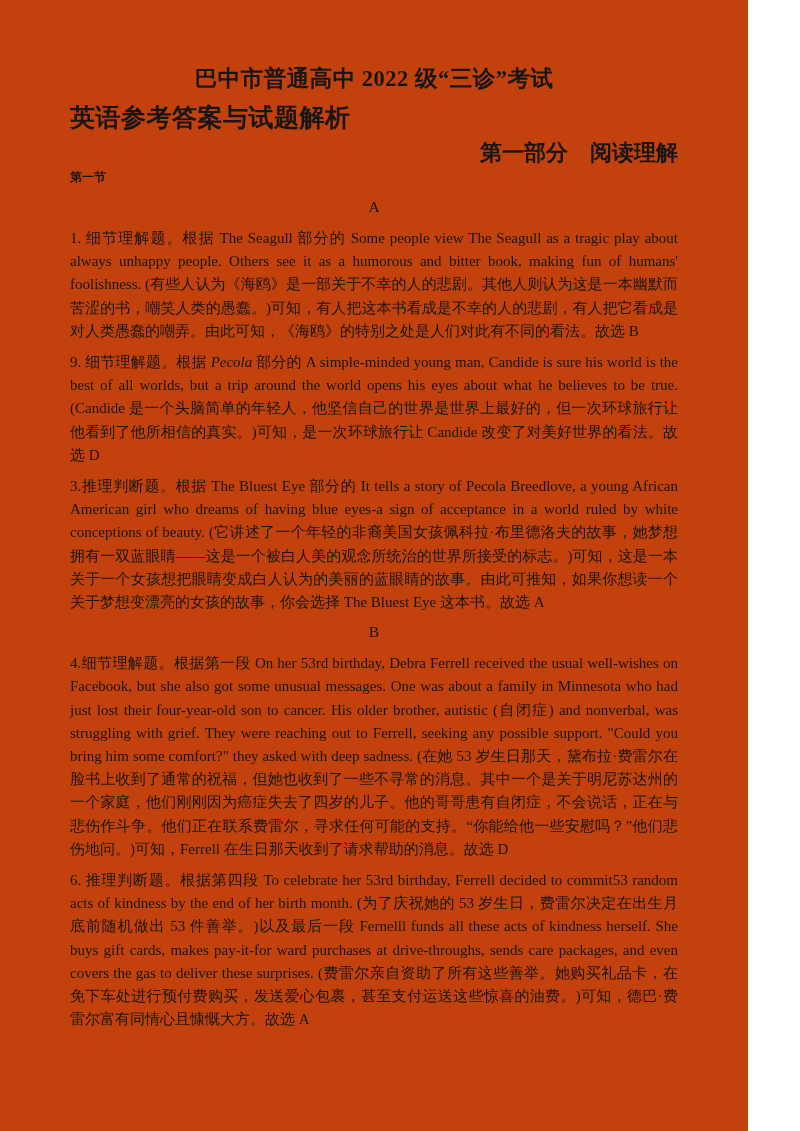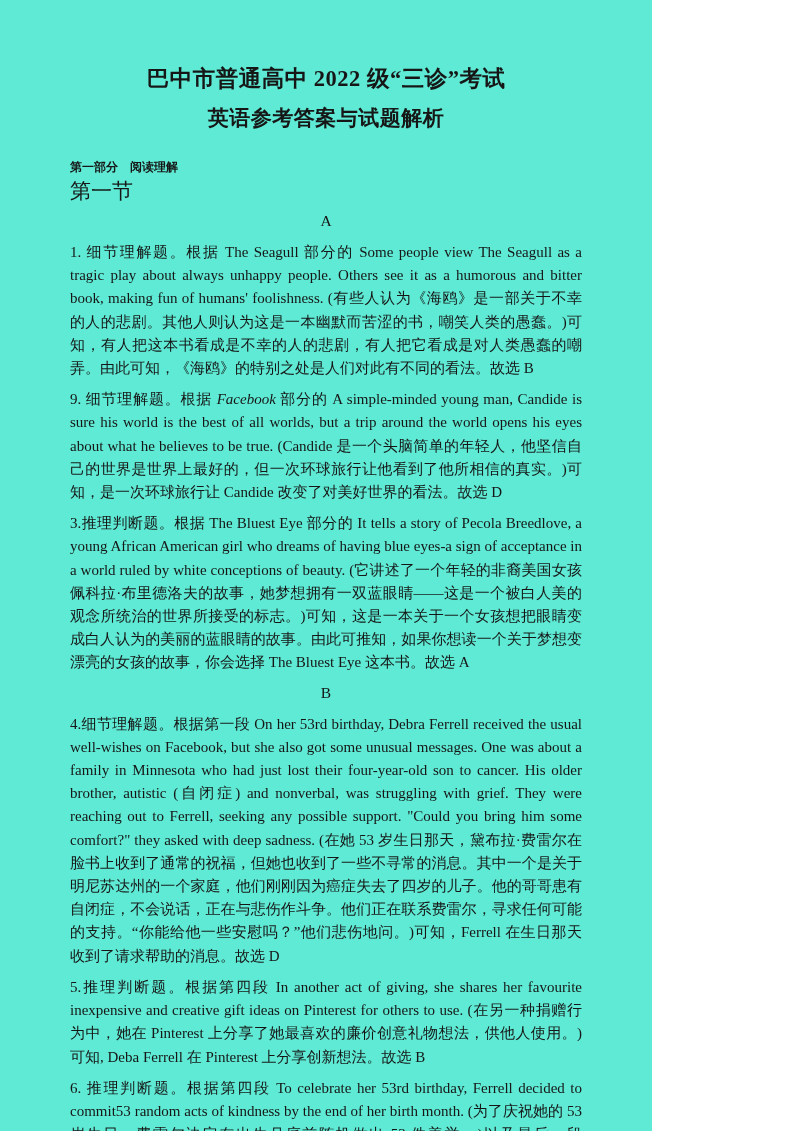--- a/index.html
+++ b/index.html
@@ -9,50 +9,51 @@
     color: #161616;
   }
   body {
     width: 800px;
     height: 1131px;
     overflow: hidden;
     font-family: "Liberation Serif", "DejaVu Serif", serif;
   }
   .page {
     box-sizing: border-box;
-    width: 652px;
+    width: 748px;
     height: 1131px;
     padding: 64px 70px 40px 70px;
-    background: #5eead4;
+    background: #c2410c;
   }
   .doc-title {
     margin: 0;
     font-size: 22.5px;
     font-weight: bold;
     text-align: center;
     line-height: 30px;
     letter-spacing: 0.5px;
   }
   .doc-subtitle {
     margin: 10px 0 0 0;
-    font-size: 21px;
+    font-size: 25px;
     font-weight: bold;
-    text-align: center;
+    text-align: left;
     line-height: 28px;
     letter-spacing: 0.5px;
   }
   .part-heading {
-    margin-top: 23px;
+    margin-top: 9px;
+    font-size: 22px;
+    font-weight: bold;
+    line-height: 24px;
+    text-align: right;
+  }
+  .section-heading {
     font-size: 12px;
     font-weight: bold;
-    line-height: 24px;
-  }
-  .section-heading {
-    font-size: 21px;
-    font-weight: normal;
     line-height: 24px;
   }
   .passage-label {
     margin-top: 6px;
     font-size: 15.5px;
     text-align: center;
     line-height: 24px;
   }
   .answer-paragraph {
     margin: 8px 0 0 0;
@@ -68,20 +69,19 @@
 <body>
 
 <main class="page">
   <h1 class="doc-title">巴中市普通高中 2022 级“三诊”考试</h1>
   <h2 class="doc-subtitle">英语参考答案与试题解析</h2>
   <div class="part-heading">第一部分　阅读理解</div>
   <div class="section-heading">第一节</div>
   <div>
       <div class="passage-label">A</div>
       <p class="answer-paragraph"><span>1. 细节理解题。根据 The Seagull 部分的 Some people view The Seagull as a tragic play about always unhappy people. Others see it as a humorous and bitter book, making fun of humans' foolishness. (有些人认为《海鸥》是一部关于不幸的人的悲剧。其他人则认为这是一本幽默而苦涩的书，嘲笑人类的愚蠢。)可知，有人把这本书看成是不幸的人的悲剧，有人把它看成是对人类愚蠢的嘲弄。由此可知，《海鸥》的特别之处是人们对此有不同的看法。故选 B</span></p>
-      <p class="answer-paragraph"><span>9. 细节理解题。根据 </span><span class="italic">Facebook</span><span> 部分的 A simple-minded young man, Candide is sure his world is the best of all worlds, but a trip around the world opens his eyes about what he believes to be true. (Candide 是一个头脑简单的年轻人，他坚信自己的世界是世界上最好的，但一次环球旅行让他看到了他所相信的真实。)可知，是一次环球旅行让 Candide 改变了对美好世界的看法。故选 D</span></p>
+      <p class="answer-paragraph"><span>9. 细节理解题。根据 </span><span class="italic">Pecola</span><span> 部分的 A simple-minded young man, Candide is sure his world is the best of all worlds, but a trip around the world opens his eyes about what he believes to be true. (Candide 是一个头脑简单的年轻人，他坚信自己的世界是世界上最好的，但一次环球旅行让他看到了他所相信的真实。)可知，是一次环球旅行让 Candide 改变了对美好世界的看法。故选 D</span></p>
       <p class="answer-paragraph"><span>3.推理判断题。根据 The Bluest Eye 部分的 It tells a story of Pecola Breedlove, a young African American girl who dreams of having blue eyes-a sign of acceptance in a world ruled by white conceptions of beauty. (它讲述了一个年轻的非裔美国女孩佩科拉·布里德洛夫的故事，她梦想拥有一双蓝眼睛——这是一个被白人美的观念所统治的世界所接受的标志。)可知，这是一本关于一个女孩想把眼睛变成白人认为的美丽的蓝眼睛的故事。由此可推知，如果你想读一个关于梦想变漂亮的女孩的故事，你会选择 The Bluest Eye 这本书。故选 A</span></p>
       <div class="passage-label">B</div>
       <p class="answer-paragraph"><span>4.细节理解题。根据第一段 On her 53rd birthday, Debra Ferrell received the usual well-wishes on Facebook, but she also got some unusual messages. One was about a family in Minnesota who had just lost their four-year-old son to cancer. His older brother, autistic (自闭症) and nonverbal, was struggling with grief. They were reaching out to Ferrell, seeking any possible support. "Could you bring him some comfort?" they asked with deep sadness. (在她 53 岁生日那天，黛布拉·费雷尔在脸书上收到了通常的祝福，但她也收到了一些不寻常的消息。其中一个是关于明尼苏达州的一个家庭，他们刚刚因为癌症失去了四岁的儿子。他的哥哥患有自闭症，不会说话，正在与悲伤作斗争。他们正在联系费雷尔，寻求任何可能的支持。“你能给他一些安慰吗？”他们悲伤地问。)可知，Ferrell 在生日那天收到了请求帮助的消息。故选 D</span></p>
-      <p class="answer-paragraph"><span>5.推理判断题。根据第四段 In another act of giving, she shares her favourite inexpensive and creative gift ideas on Pinterest for others to use. (在另一种捐赠行为中，她在 Pinterest 上分享了她最喜欢的廉价创意礼物想法，供他人使用。)可知, Deba Ferrell 在 Pinterest 上分享创新想法。故选 B</span></p>
       <p class="answer-paragraph"><span>6. 推理判断题。根据第四段 To celebrate her 53rd birthday, Ferrell decided to commit53 random acts of kindness by the end of her birth month. (为了庆祝她的 53 岁生日，费雷尔决定在出生月底前随机做出 53 件善举。)以及最后一段 Fernelll funds all these acts of kindness herself. She buys gift cards, makes pay-it-for ward purchases at drive-throughs, sends care packages, and even covers the gas to deliver these surprises. (费雷尔亲自资助了所有这些善举。她购买礼品卡，在免下车处进行预付费购买，发送爱心包裹，甚至支付运送这些惊喜的油费。)可知，德巴·费雷尔富有同情心且慷慨大方。故选 A</span></p>
     </div>
 </main>
 
 </body></html>

